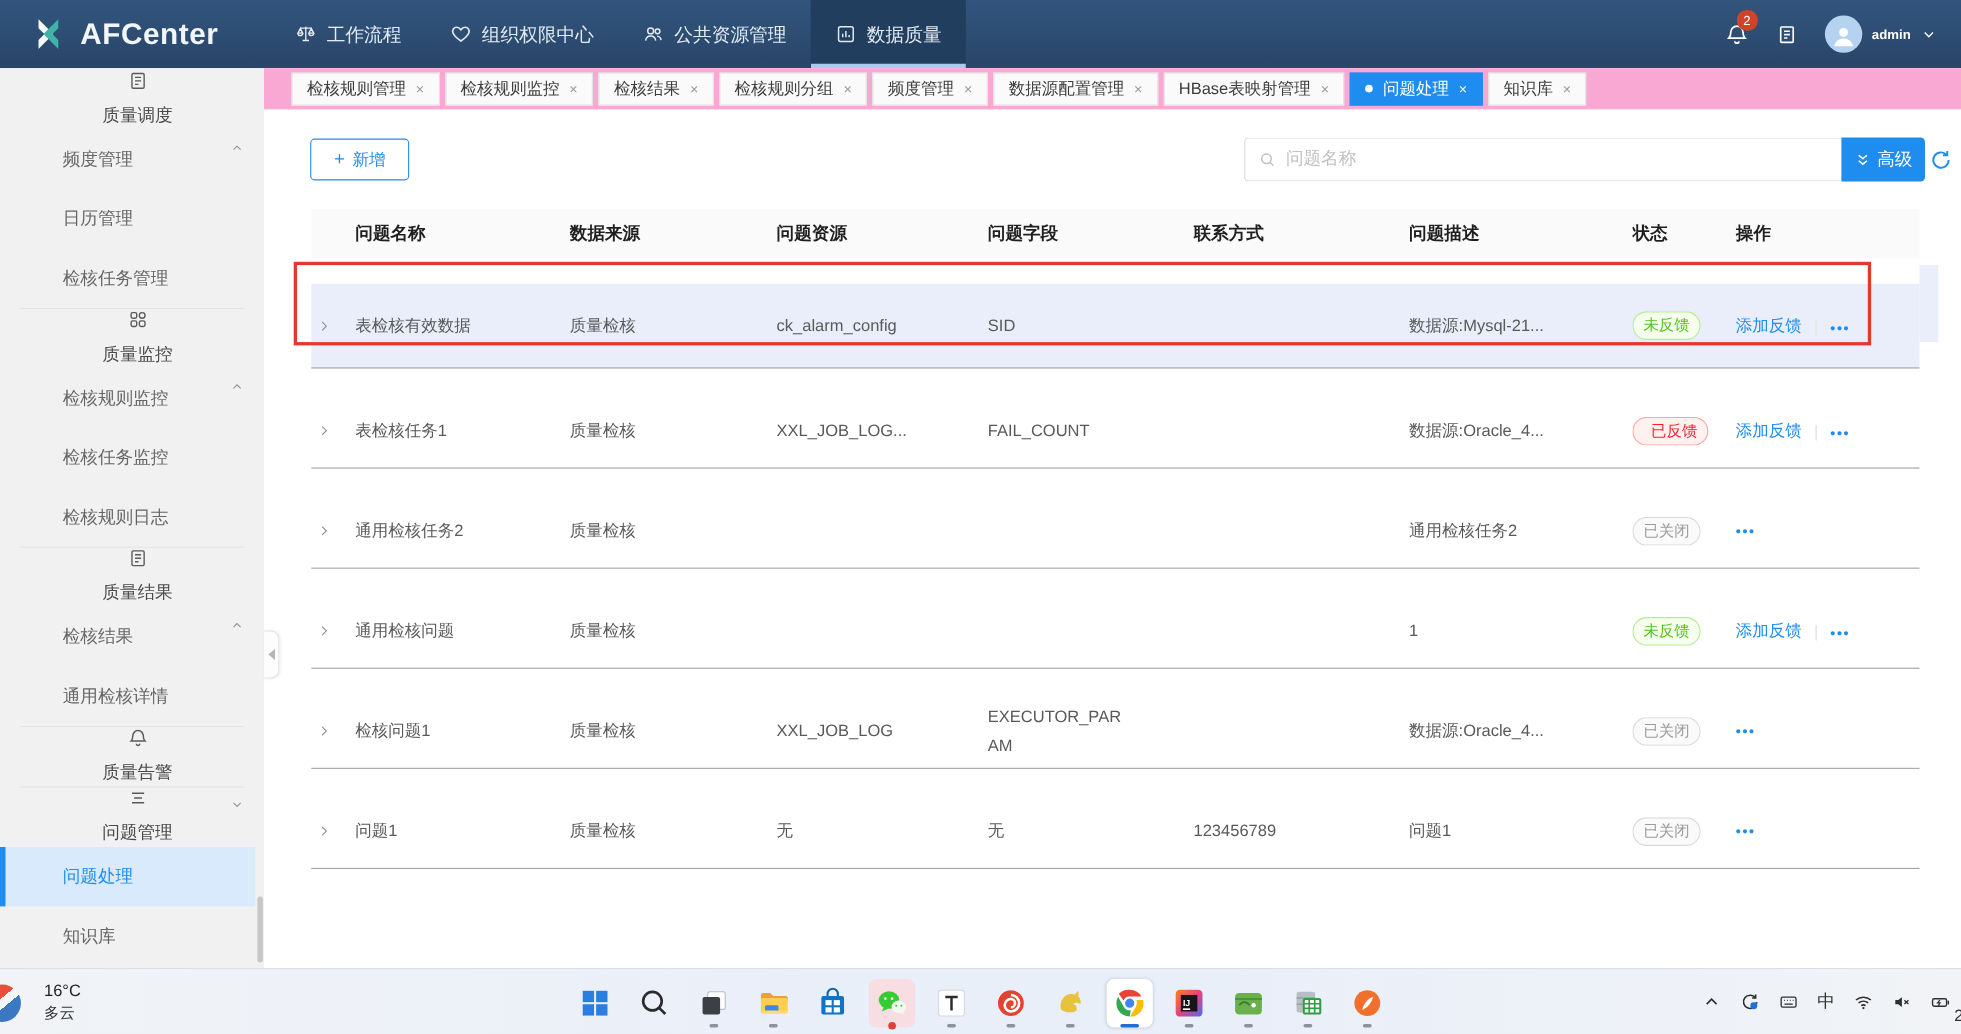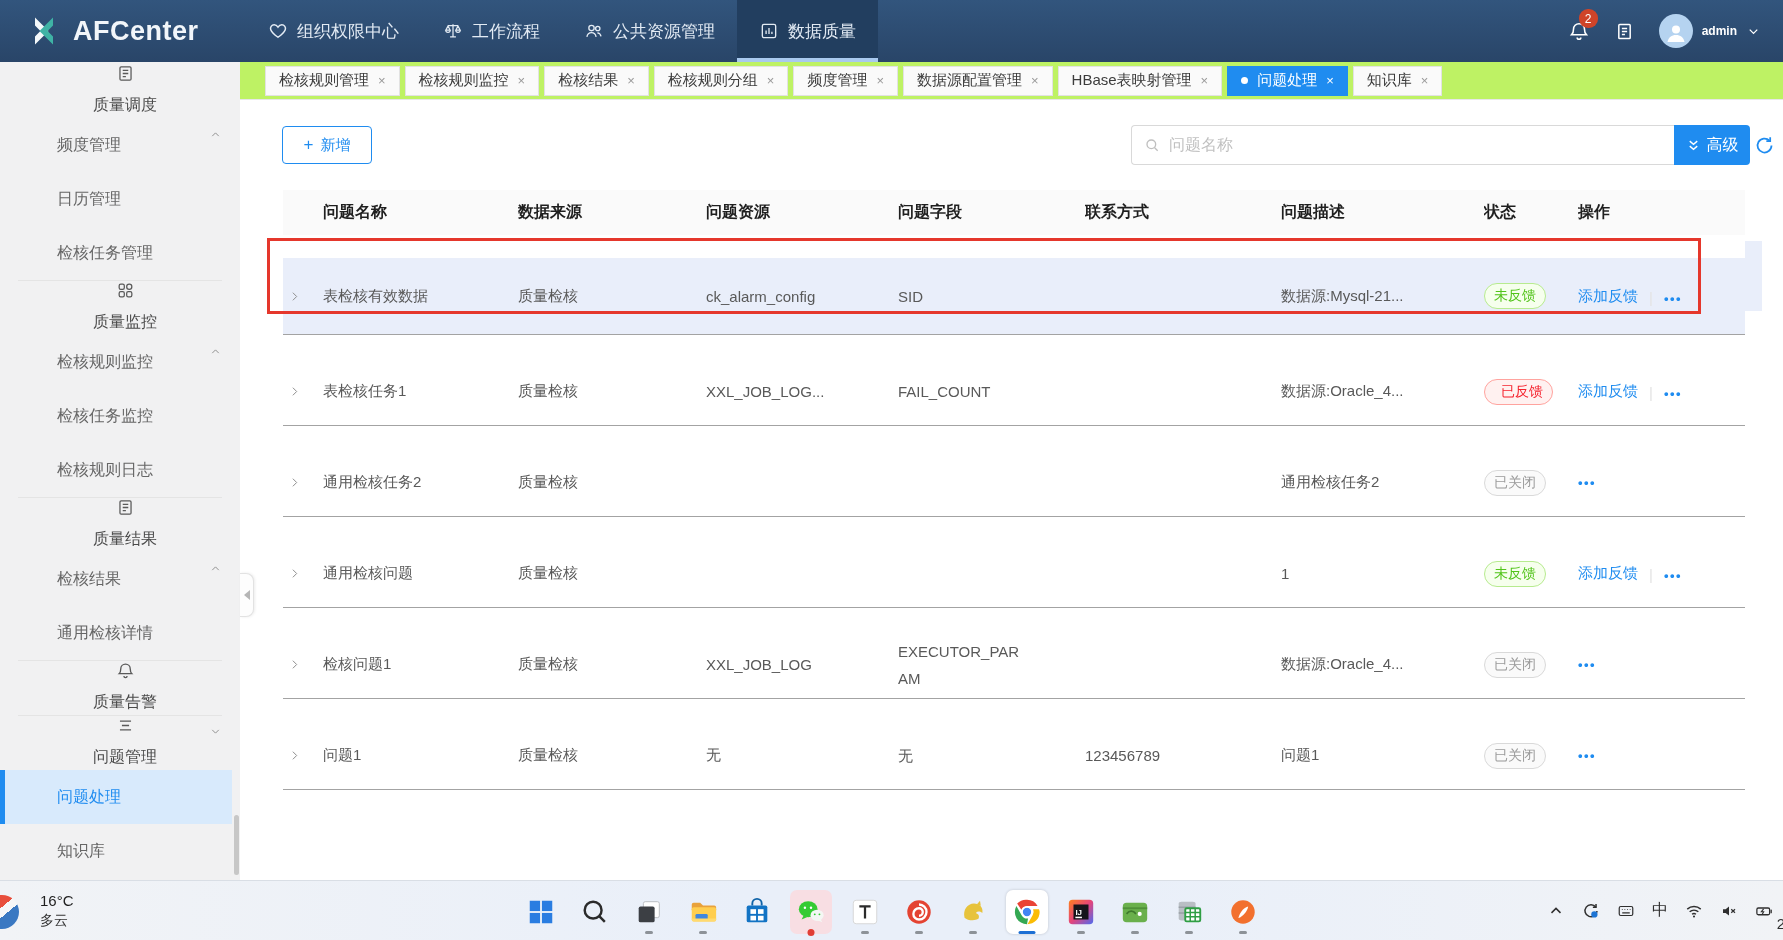--- a/index.html
+++ b/index.html
@@ -40,21 +40,21 @@
   .sb-item .sb-chev{margin-left:auto;}
   .sb-item .sb-chev svg{width:13px;height:13px;color:#8f8f8f;}
   .sb-sub{height:54px;display:flex;align-items:center;padding-left:57px;font-size:16px;color:#666;cursor:pointer;position:relative;}
   .sb-sub.active{background:#d8eafc;color:var(--accent);width:232px;}
   .sb-sub.active::before{content:"";position:absolute;left:0;top:0;width:5px;height:100%;background:var(--accent);}
   .sb-divider{height:1px;background:#e4e4e4;margin:0 18px;}
   .sb-scroll{position:absolute;right:1px;top:753px;width:5px;height:60px;border-radius:3px;background:#c7c7c7;}
 
   .right{flex:1;display:flex;flex-direction:column;position:relative;background:#fff;}
   
-  .tabbar{height:38px;background:#bef264;border-bottom:1px solid #e7e7e7;display:flex;align-items:center;padding-left:25px;gap:5px;flex-shrink:0;}
+  .tabbar{height:38px;background:#f9a8d4;border-bottom:1px solid #e7e7e7;display:flex;align-items:center;padding-left:25px;gap:5px;flex-shrink:0;}
   .tab{height:30px;display:flex;align-items:center;padding:0 13px;background:#fafafa;border:1px solid #e2e2e2;font-size:15px;color:#3c3c3c;gap:9px;cursor:pointer;white-space:nowrap;}
   .tab .x{color:#999;font-size:13px;cursor:pointer;}
   .tab.active{background:var(--accent);border-color:var(--accent);color:#fff;}
   .tab.active .x{color:#fff;}
   .tab .dot{width:7px;height:7px;border-radius:50%;background:#fff;}
 
   
   .content{flex:1;position:relative;padding:25px 8px 0 38px;}
   .toolbar{display:flex;align-items:center;height:40px;}
   .btn-add{width:90px;height:38px;border:1px solid var(--accent);color:var(--accent);background:#fff;border-radius:4px;font-size:15px;display:flex;align-items:center;justify-content:center;gap:7px;cursor:pointer;margin-left:4px;}
@@ -126,35 +126,35 @@
         <svg viewBox="0 0 40 40">
             <path d="M10 5 L25 20 L10 35 L10 26 L16 20 L10 14 Z" fill="#f4f8fa"></path>
             <path d="M30 5 L15 20 L30 35 L30 26 L24 20 L30 14 Z" fill="#3fb3a5"></path>
           </svg>
       </span>
       <span class="logo-text">AFCenter</span>
     </div>
     <nav class="topnav" id="topnav">
         <div class="nav-item">
           <span class="nav-icon">
-            <svg viewBox="0 0 24 24" fill="none" stroke="currentColor" stroke-width="1.8">
-              <path d="M12 19.5C9 17.5 4.5 14 3.3 10.6 2.2 7.6 4.4 4.5 7.4 4.5c2 0 3.6 1.3 4.6 2.8 1-1.5 2.6-2.8 4.6-2.8 3 0 5.2 3.1 4.1 6.1C19.5 14 15 17.5 12 19.5z"></path>
-            </svg>
-          </span>
-          <span>组织权限中心</span>
-        </div>
-        <div class="nav-item">
-          <span class="nav-icon">
             <svg viewBox="0 0 24 24" fill="none" stroke="currentColor" stroke-width="1.5">
               <path d="M12 4v15M8.5 19h7M6 5.5h12"></path>
               <path d="M6 6l-2.6 5h5.2L6 6zM18 6l-2.6 5h5.2L18 6z"></path>
               <path d="M3.4 11a2.6 2.6 0 0 0 5.2 0M15.4 11a2.6 2.6 0 0 0 5.2 0"></path>
             </svg>
           </span>
           <span>工作流程</span>
+        </div>
+        <div class="nav-item">
+          <span class="nav-icon">
+            <svg viewBox="0 0 24 24" fill="none" stroke="currentColor" stroke-width="1.8">
+              <path d="M12 19.5C9 17.5 4.5 14 3.3 10.6 2.2 7.6 4.4 4.5 7.4 4.5c2 0 3.6 1.3 4.6 2.8 1-1.5 2.6-2.8 4.6-2.8 3 0 5.2 3.1 4.1 6.1C19.5 14 15 17.5 12 19.5z"></path>
+            </svg>
+          </span>
+          <span>组织权限中心</span>
         </div>
         <div class="nav-item">
           <span class="nav-icon">
             <svg viewBox="0 0 24 24" fill="none" stroke="currentColor" stroke-width="1.6">
               <circle cx="9" cy="8.5" r="3.2"></circle>
               <path d="M3.5 19c.5-3.2 2.7-5 5.5-5s5 1.8 5.5 5"></path>
               <circle cx="16.5" cy="9" r="2.6"></circle>
               <path d="M16 14.2c2.4.2 4 1.9 4.4 4.3"></path>
             </svg>
           </span>

